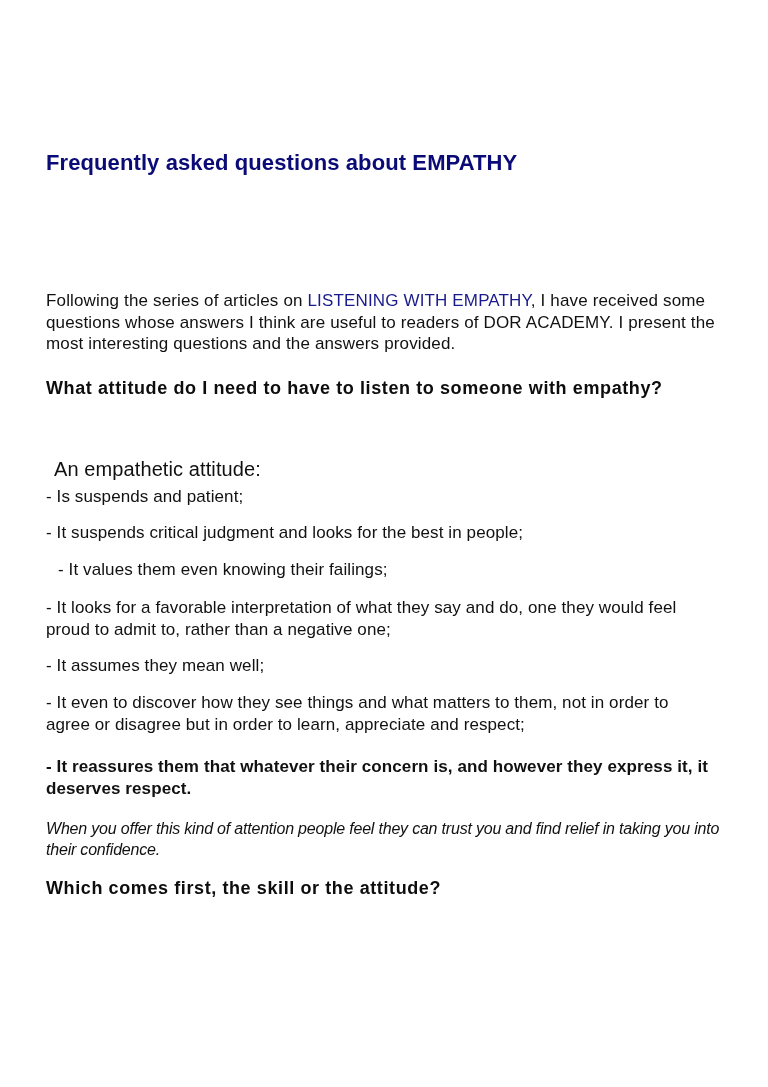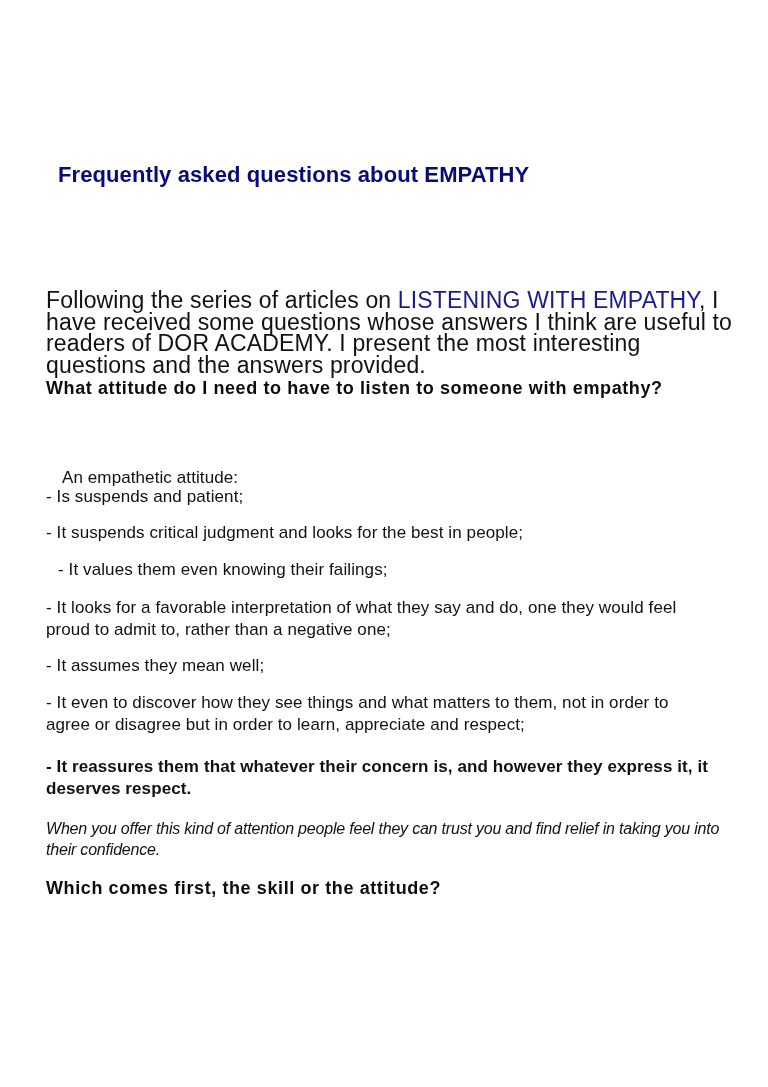--- a/index.html
+++ b/index.html
@@ -18,34 +18,34 @@
     .page {
       position: absolute;
       left: 46px;
       top: 0;
       width: 690px;
     }
     .title {
       position: absolute;
       top: 150px;
       left: 0;
-      margin: 12px;
+      margin: 0;
       font-size: 22px;
       font-weight: bold;
       color: #0b0b78;
       white-space: nowrap;
       letter-spacing: 0.1px;
     }
     .intro {
       position: absolute;
       top: 290px;
       left: 0;
       width: 690px;
       margin: 0;
-      font-size: 23px;
+      font-size: 17px;
       line-height: 21.5px;
       letter-spacing: 0.15px;
     }
     .link {
       color: #1a1a8c;
       text-decoration: none;
       cursor: pointer;
     }
     .h2 {
       margin: 0;
@@ -53,22 +53,22 @@
       font-weight: bold;
       line-height: 24px;
       letter-spacing: 0.6px;
       color: #0d0d0d;
     }
     .h2-1 { position: absolute; top: 376px; left: 0; width: 640px; }
     .lead {
       position: absolute;
       top: 451px;
       left: 0;
-      margin: 16px;
-      font-size: 17px;
+      margin: 8px;
+      font-size: 20px;
       line-height: 21.5px;
       letter-spacing: 0.1px;
     }
     .bullet {
       position: absolute;
       left: 0;
       width: 690px;
       margin: 0;
       font-size: 17px;
       line-height: 22px;

